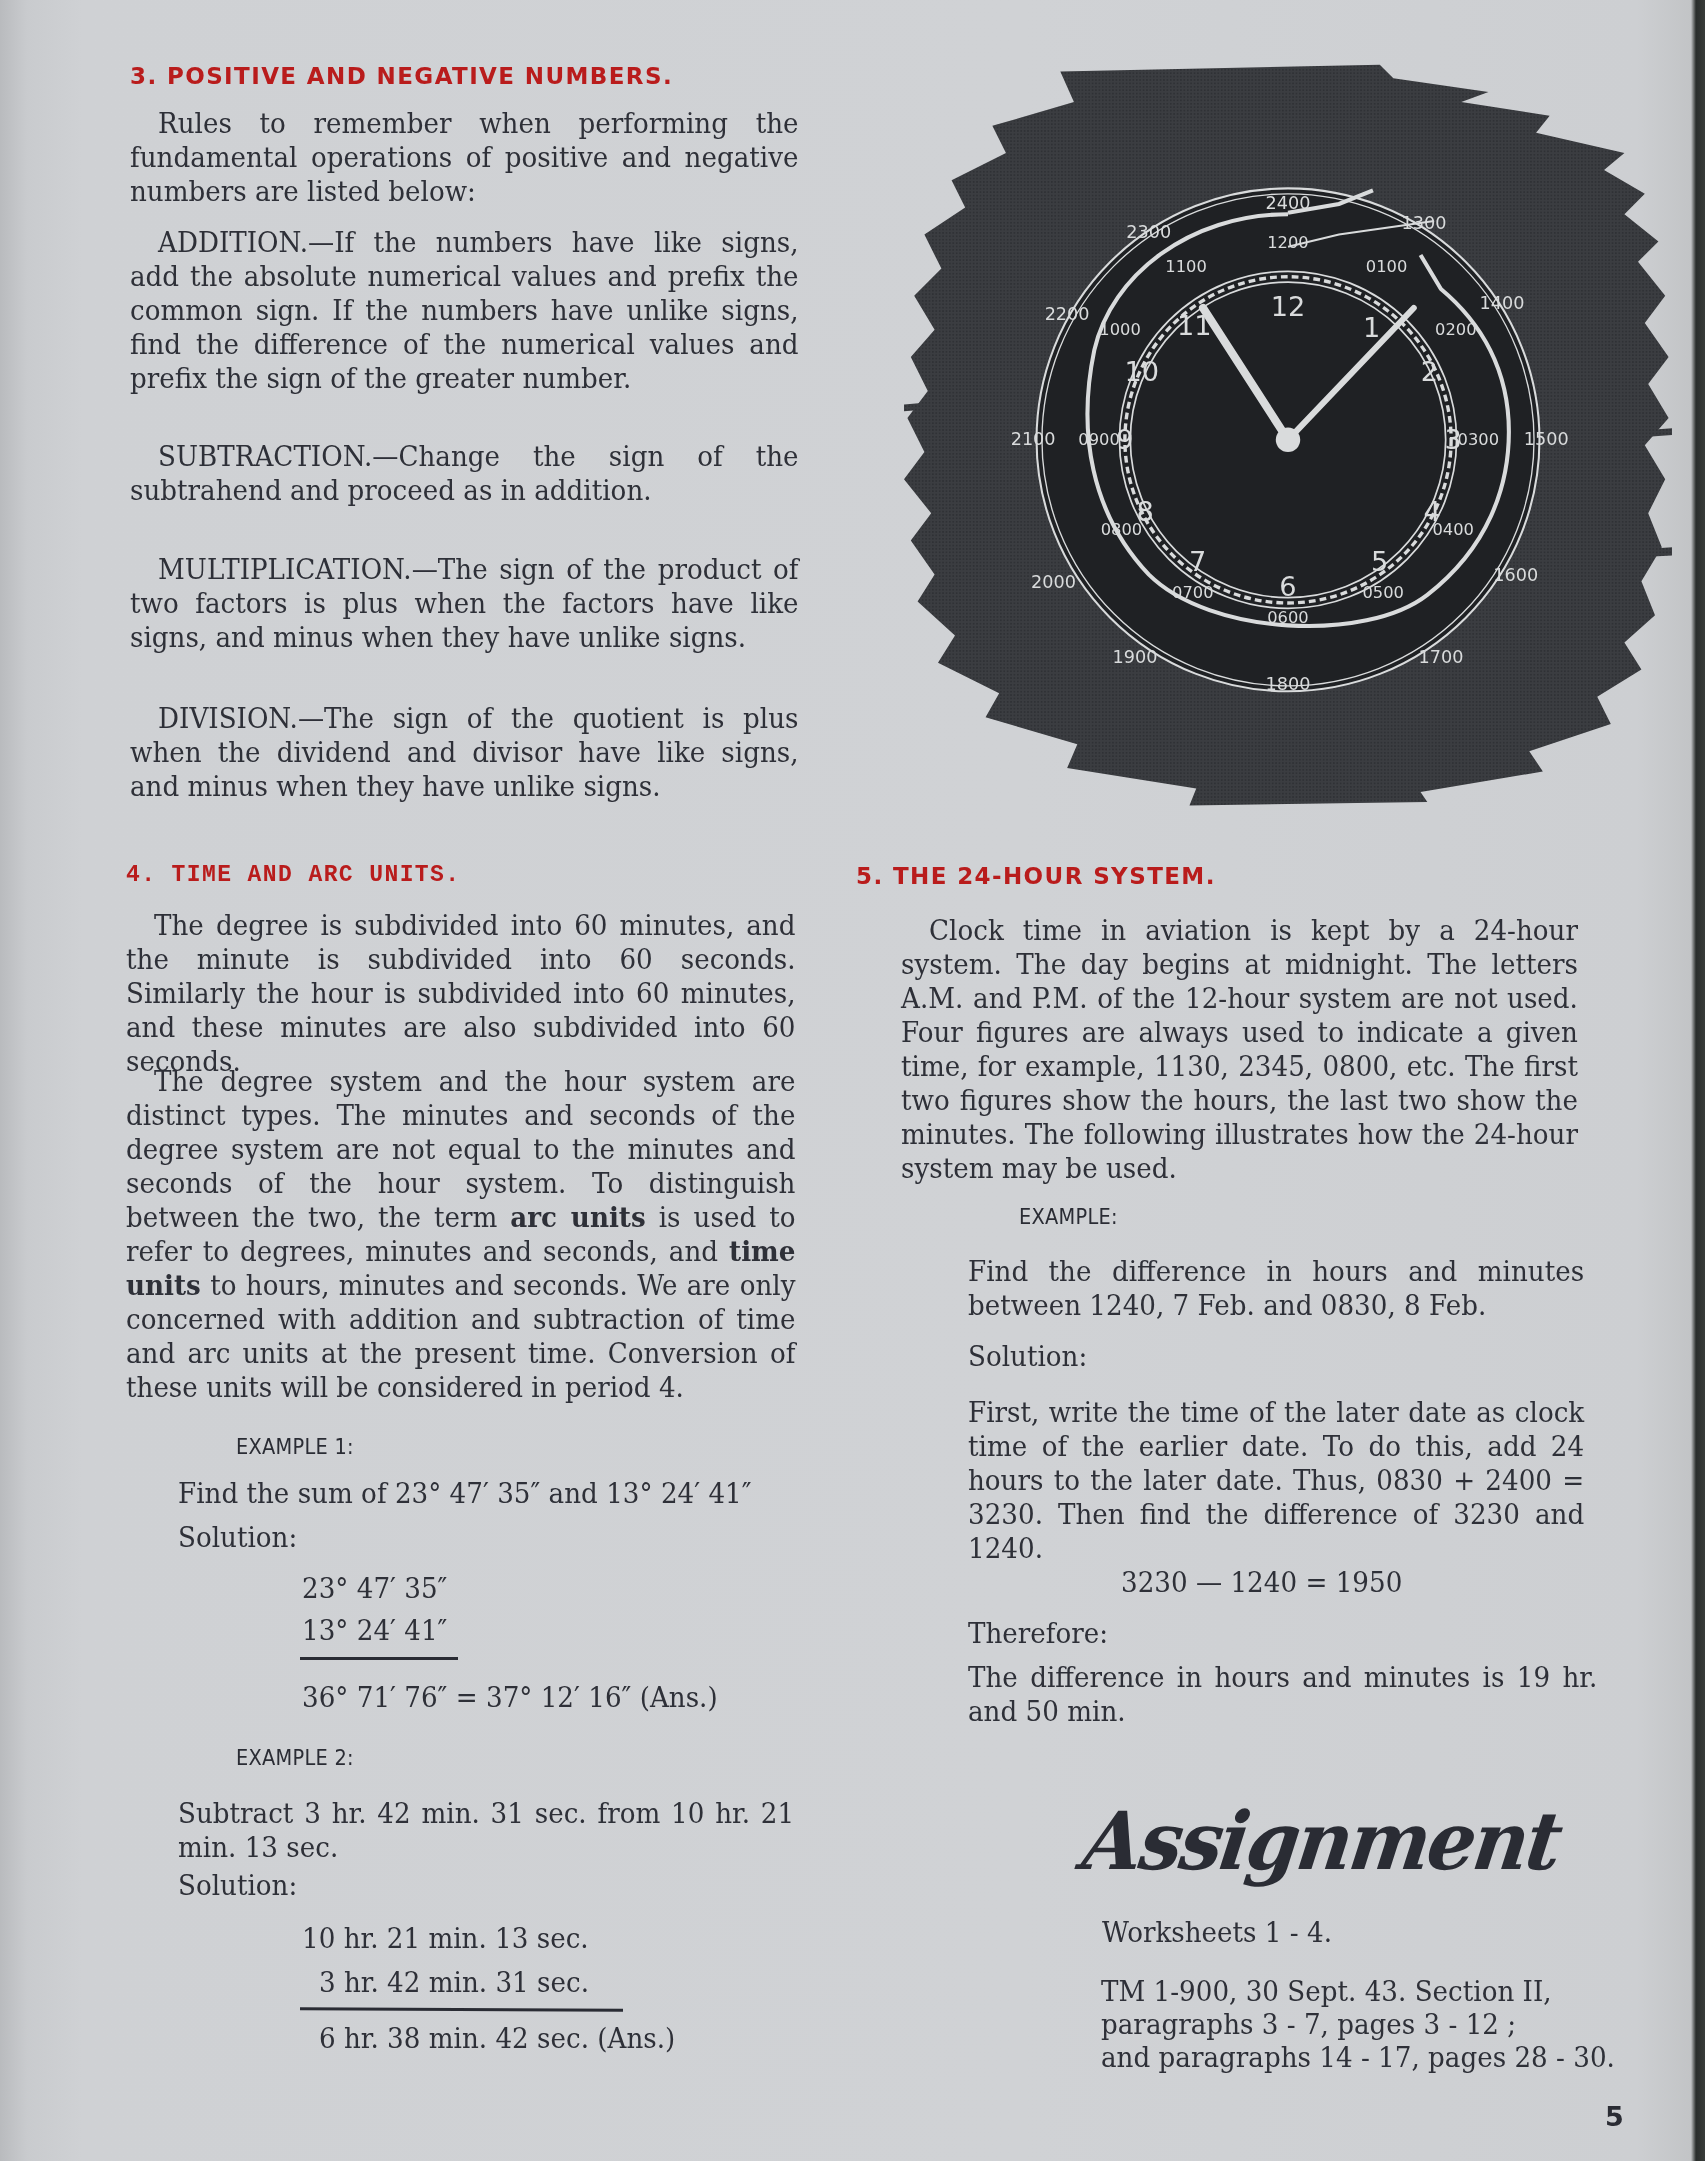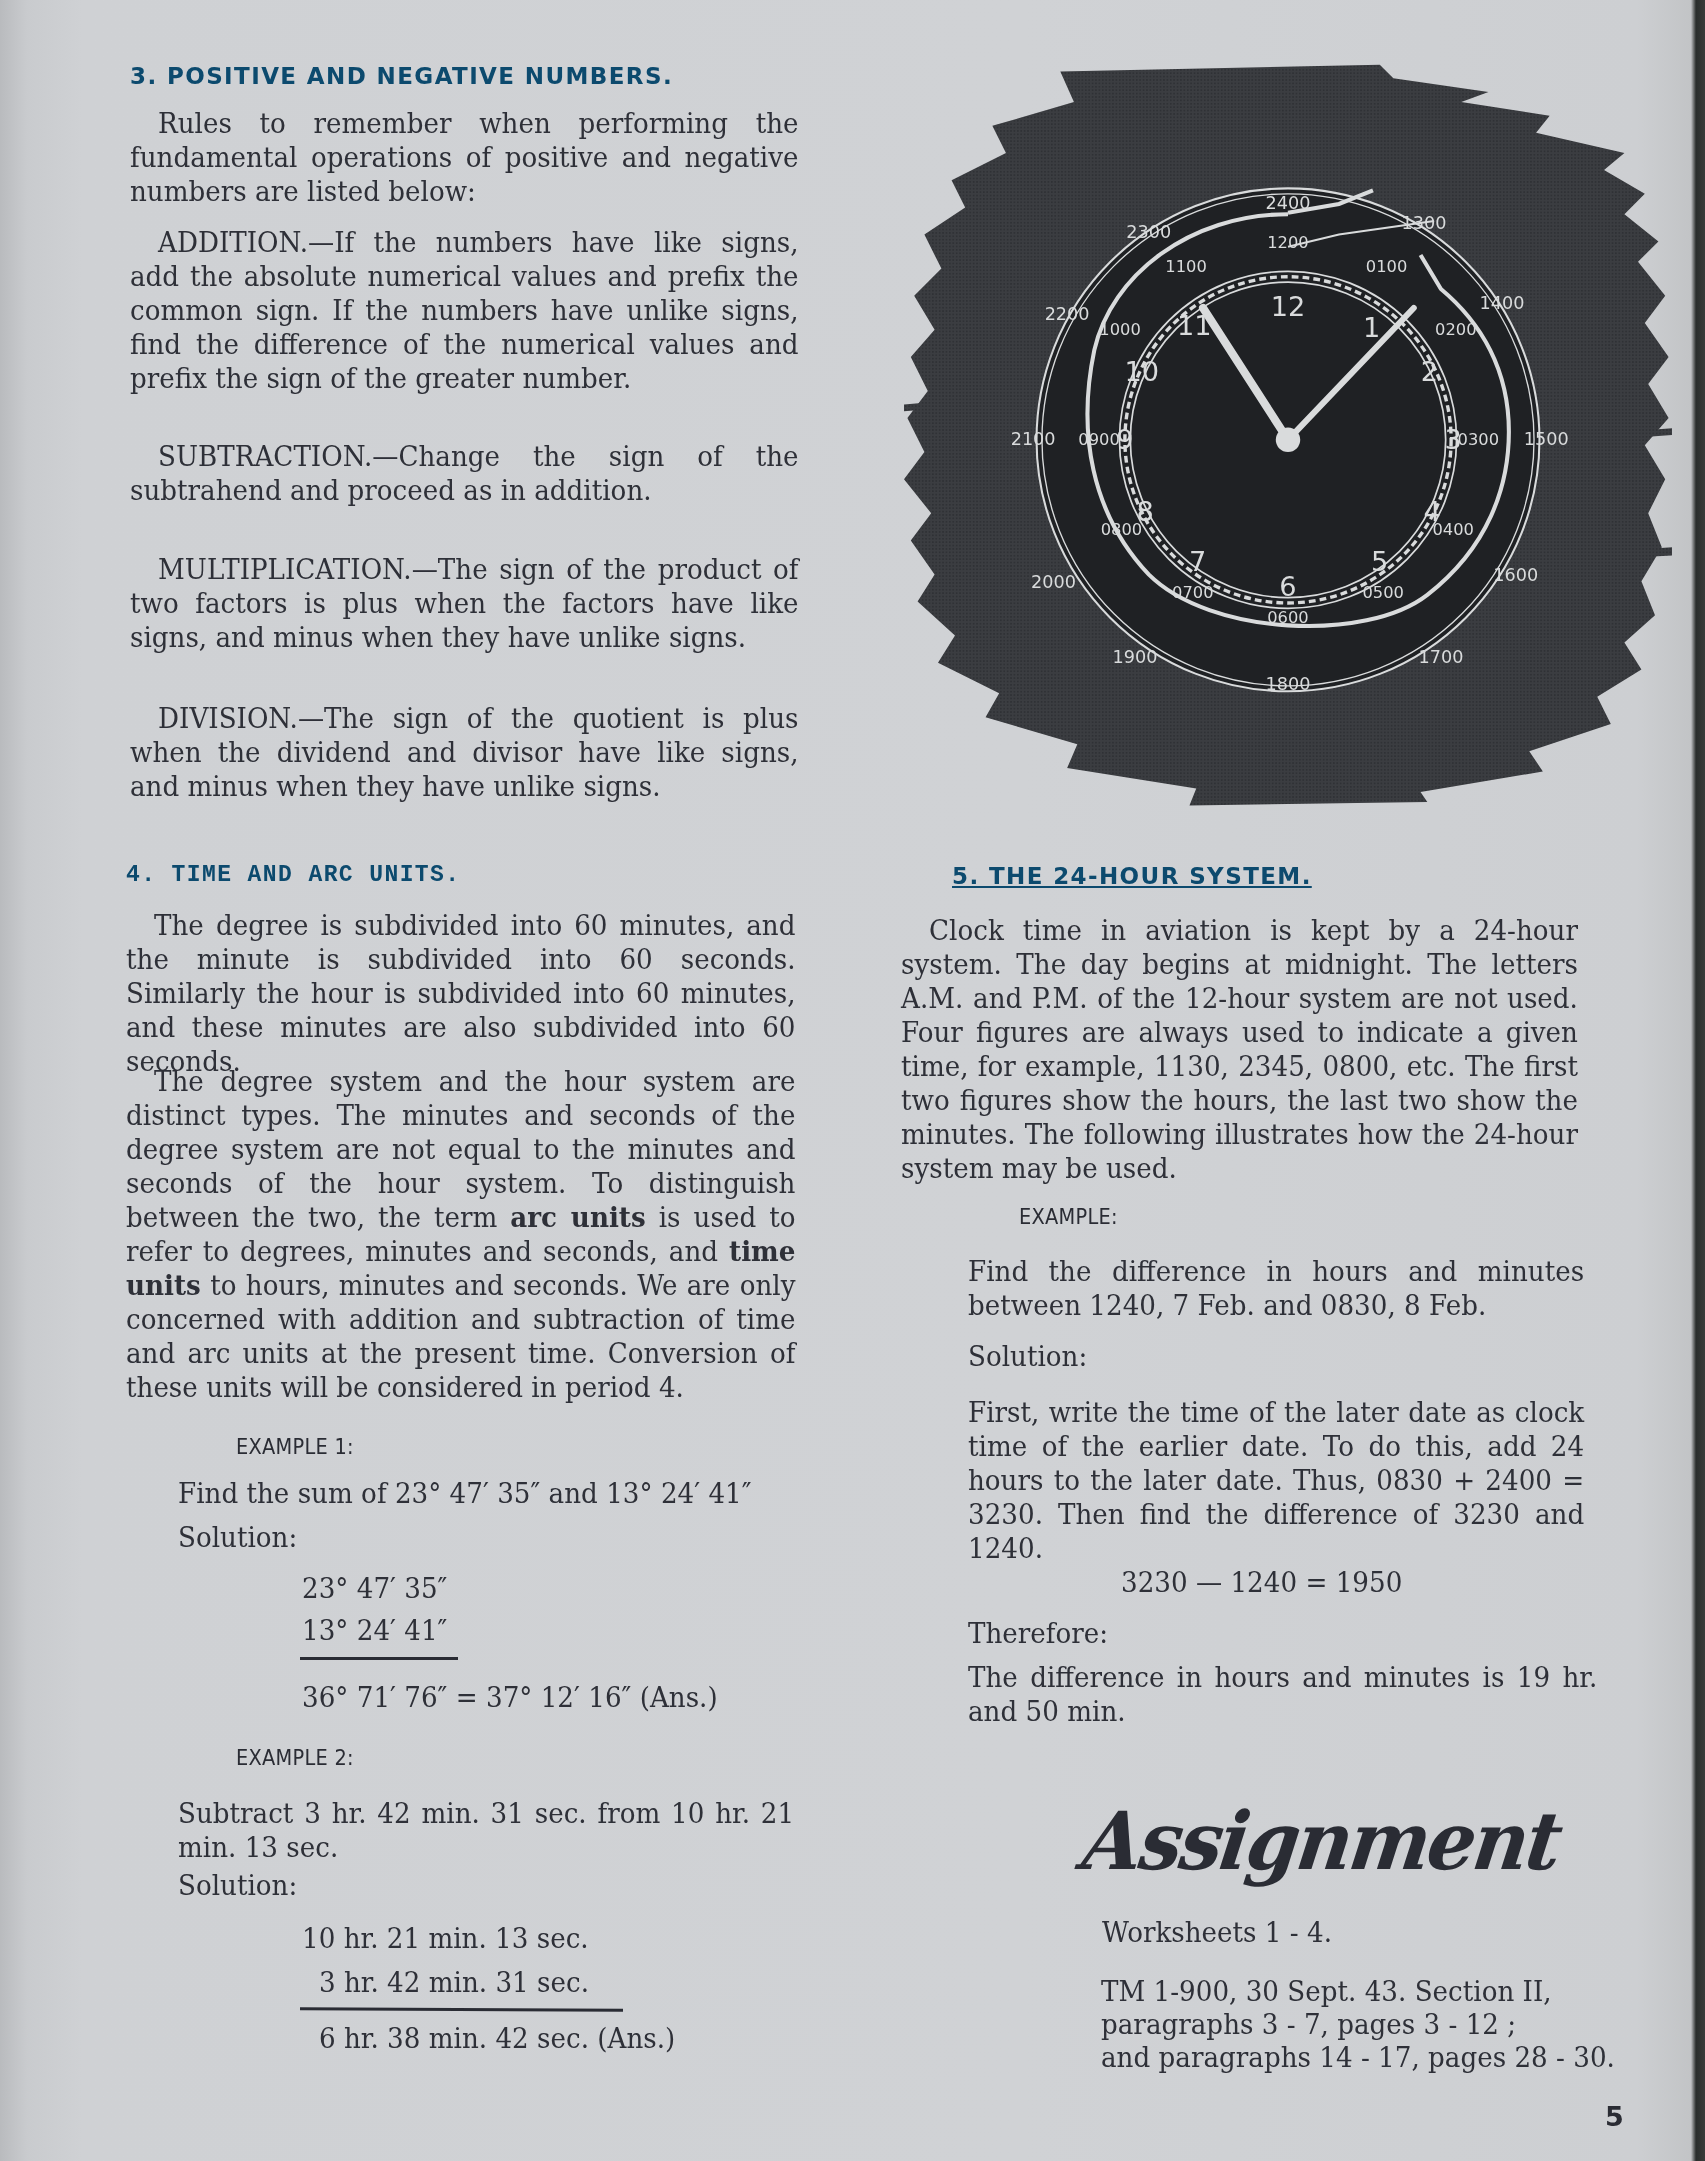--- a/index.html
+++ b/index.html
@@ -3,21 +3,21 @@
 <meta charset="utf-8">
 <style>
   html, body { margin: 0; padding: 0; }
   body {
     width: 1706px; height: 2161px; position: relative; overflow: hidden;
     background: linear-gradient(90deg, #b9bbbe 0px, #c9cbce 27px, #cfd1d4 82px, #d0d2d5 60%, #cdcfd2 96%, #c2c4c6 1691px, #2a2e2c 1696px, #3a3d3b 1706px);
     color: #2b2d35;
     font-family: "DejaVu Serif", serif;
   }
   .abs { position: absolute; }
-  .h { font-family: "DejaVu Sans", sans-serif; font-weight: bold; font-size: 23px; letter-spacing: 1.4px; color: #0c4a6e; }
+  .h { font-family: "DejaVu Sans", sans-serif; font-weight: bold; font-size: 23px; letter-spacing: 1.4px; color: #b91c1c; }
   .ex { font-family: "DejaVu Sans", sans-serif; font-weight: normal; font-size: 22px; letter-spacing: 0.3px; color: #2a2c34; transform: scaleX(0.88); transform-origin: left; }
   .p { font-size: 28px; line-height: 34px; text-align: justify; color: #2e3038; transform: scaleX(0.935); transform-origin: left top; }
   .p .ind { display: inline-block; width: 30px; }
   .line { font-size: 28px; line-height: 33px; color: #2e3038; white-space: nowrap; transform: scaleX(0.935); transform-origin: left top; }
   .rule { position: absolute; height: 2.7px; background: #2a2c34; }
   b.term { font-weight: bold; }
   .assign-title { font-family: "DejaVu Serif", serif; font-style: italic; font-weight: bold; font-size: 80px; color: #2a2c34; letter-spacing: -2.7px; transform: scaleX(0.95) skewX(-8deg); transform-origin: left; }
   .pagenum { font-family: "DejaVu Sans", sans-serif; font-weight: bold; font-size: 27px; color: #2a2c34; }
   .clock-wrap { position: absolute; left: 904px; top: 51px; width: 768px; height: 758px; }
   .clock-wrap svg { width: 100%; height: 100%; }
@@ -143,21 +143,21 @@
 <div class="abs line" style="left:302px; top:1681px;">36°  71′  76″  =  37°  12′  16″  (Ans.)</div>
 
 <div class="abs ex" style="left:236px; top:1745px;">EXAMPLE  2:</div>
 <div class="abs p" style="left:178px; top:1797px; width:659px;">Subtract 3 hr. 42 min. 31 sec. from 10 hr. 21 min. 13 sec.</div>
 <div class="abs line" style="left:178px; top:1869px;">Solution:</div>
 <div class="abs line" style="left:302px; top:1922px;">10 hr.  21 min.  13 sec.</div>
 <div class="abs line" style="left:319px; top:1966px;">3 hr.  42 min.  31 sec.</div>
 <div class="rule" style="left:300px; top:2008px; width:323px; transform: rotate(0.3deg);"></div>
 <div class="abs line" style="left:319px; top:2022px;">6 hr.  38 min.  42 sec.  (Ans.)</div>
 
-<div class="abs h" style="left:952px; top:863px;text-decoration:underline;">5.  THE  24-HOUR  SYSTEM.</div>
+<div class="abs h" style="left:856px; top:863px;">5.  THE  24-HOUR  SYSTEM.</div>
 
 <div class="abs p" style="left:901px; top:914px; width:724px;">
   <span class="ind"></span><span>Clock time in aviation is kept by a 24-hour system. The day begins at midnight. The letters A.M. and P.M. of the 12-hour system are not used. Four figures are always used to indicate a given time, for example, 1130, 2345, 0800, etc. The first two figures show the hours, the last two show the minutes. The following illustrates how the 24-hour system may be used.</span>
 </div>
 
 <div class="abs ex" style="left:1019px; top:1204px;">EXAMPLE:</div>
 <div class="abs p" style="left:968px; top:1255px; width:659px;">Find the difference in hours and minutes between 1240, 7 Feb. and 0830, 8 Feb.</div>
 <div class="abs line" style="left:968px; top:1340px;">Solution:</div>
 <div class="abs p" style="left:968px; top:1396px; width:659px;">First, write the time of the later date as clock time of the earlier date. To do this, add 24 hours to the later date. Thus, 0830 + 2400 = 3230. Then find the difference of 3230 and 1240.</div>
 <div class="abs line" style="left:1121px; top:1566px;">3230 — 1240 = 1950</div>

